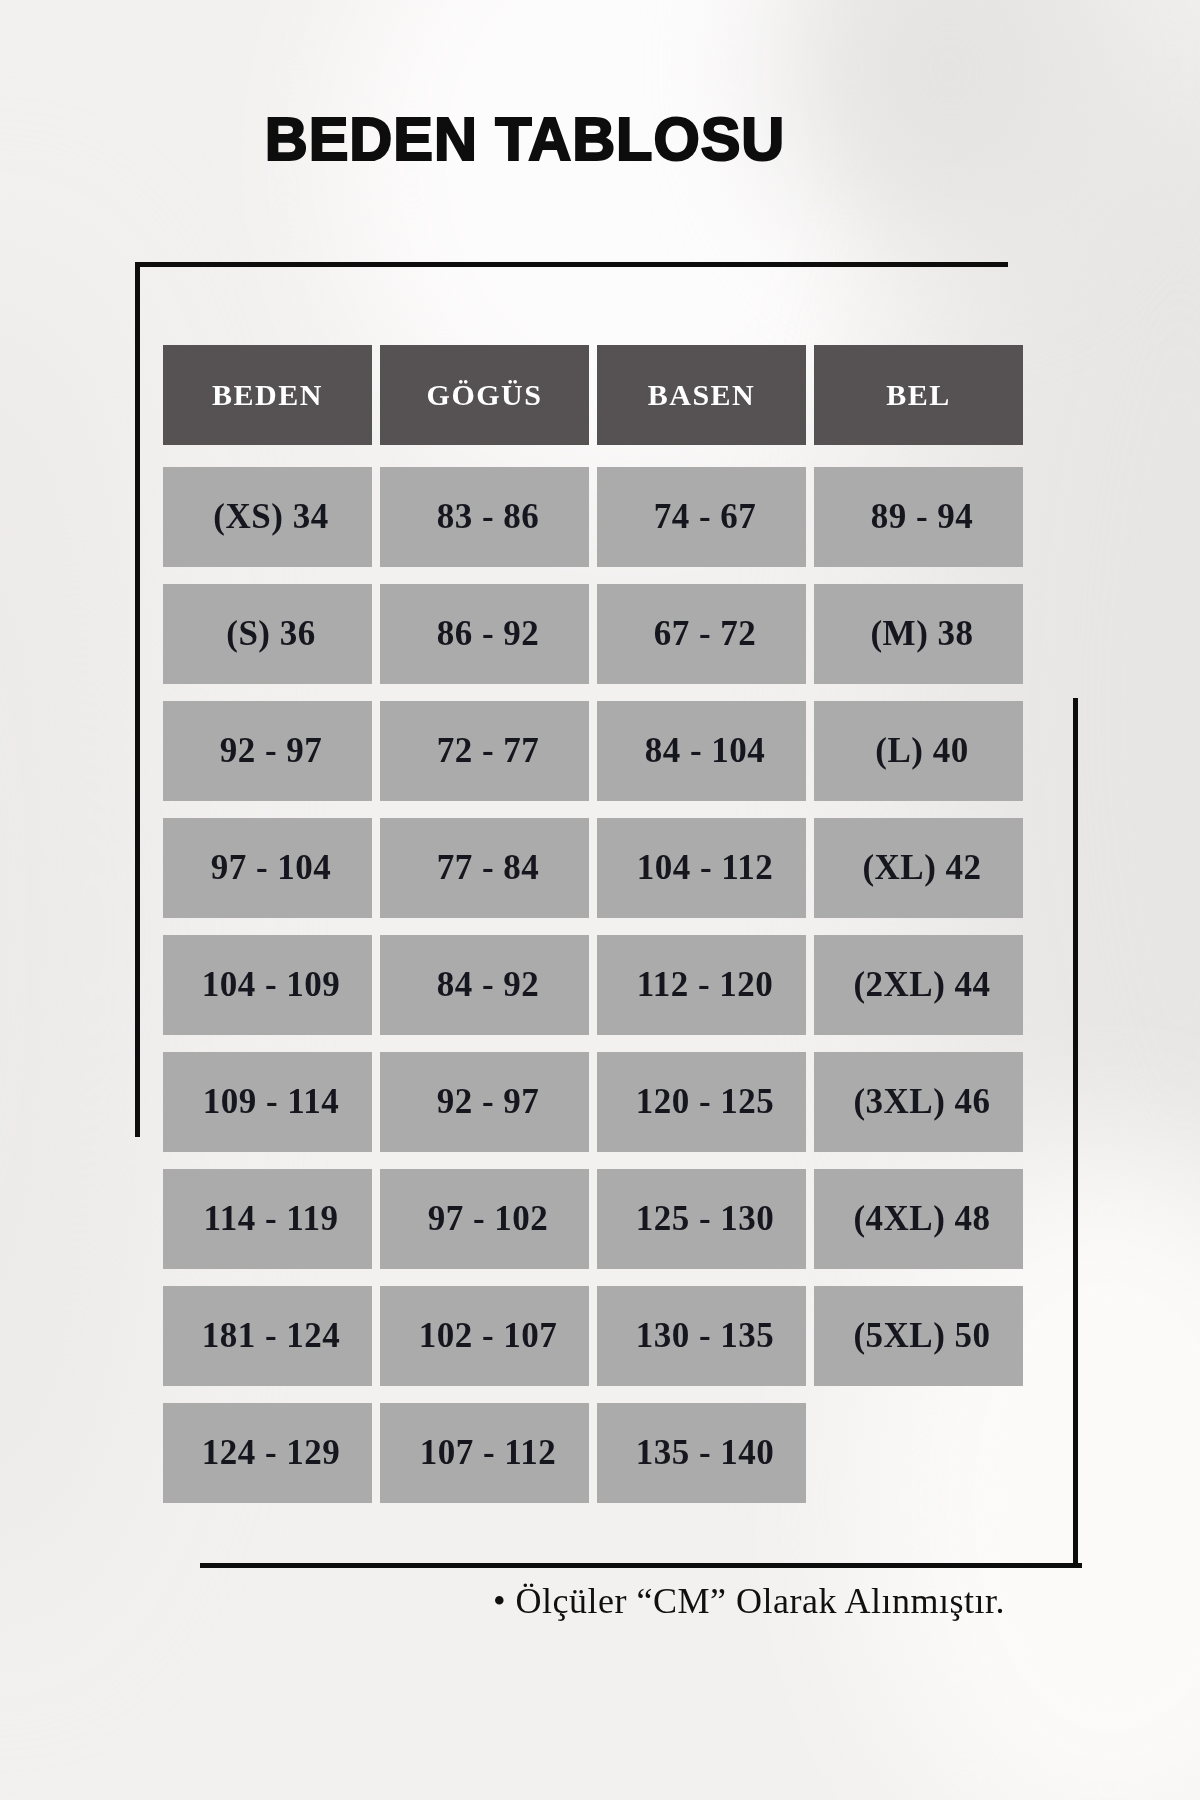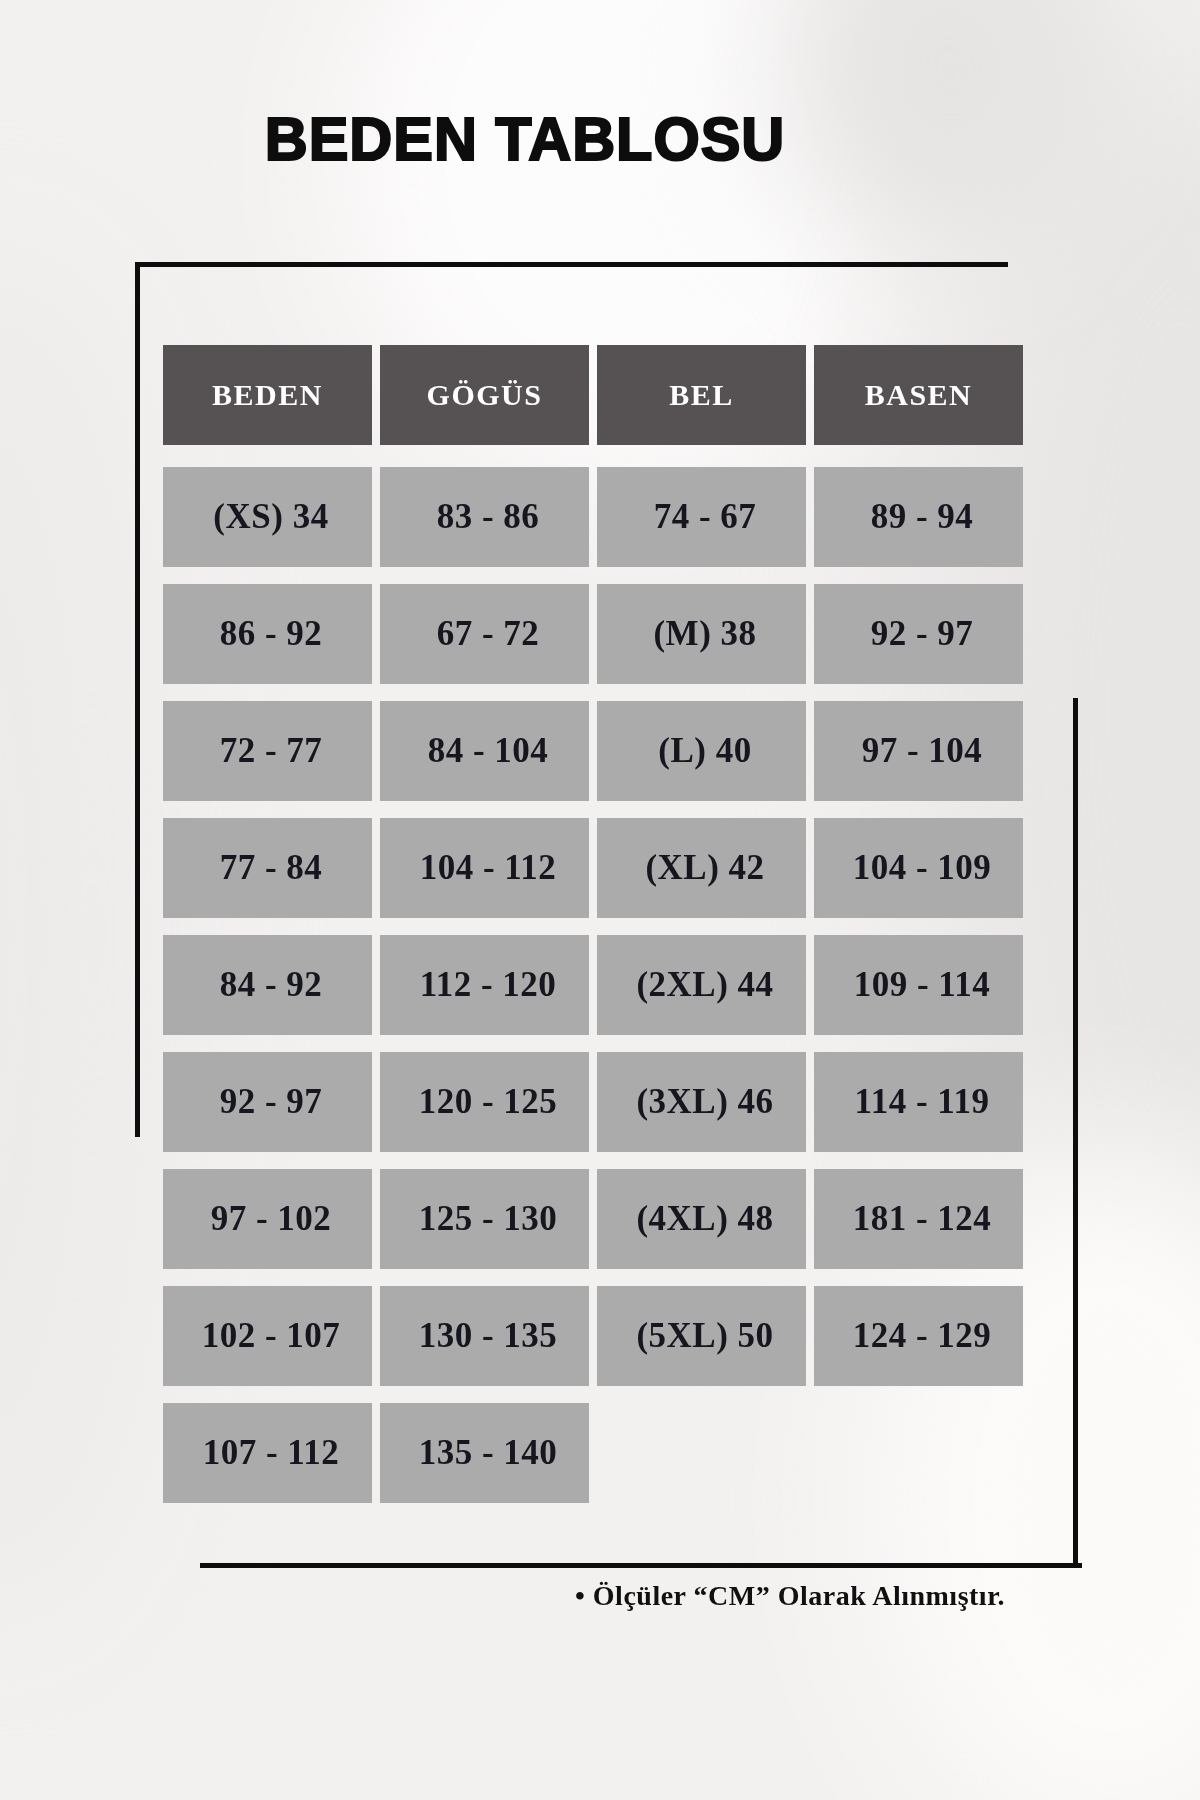--- a/index.html
+++ b/index.html
@@ -61,22 +61,22 @@
     background:var(--cell-bg,#ababab);
     color:var(--text-dark,#16161e);
     font-size:35px;
     letter-spacing:0.5px;
     padding-left:7px;
   }
 
   .footer-note{
     position:absolute;
     right:195px;top:1580px;
-    font-size:28px;
-    font-weight:bold;
+    font-size:36px;
+    font-weight:normal;
     letter-spacing:0.5px;
     color:#101010;
     white-space:nowrap;
   }
 </style>
 </head>
 <body>
 
 <div class="wm wm1"></div>
 <div class="wm wm2"></div>
@@ -88,28 +88,29 @@
 
 <div class="frame frame-top"></div>
 <div class="frame frame-left"></div>
 <div class="frame frame-bottom"></div>
 <div class="frame frame-right"></div>
 
 <div class="size-table">
   <div class="thead">
       <div class="th">BEDEN</div>
       <div class="th">GÖGÜS</div>
+      <div class="th">BASEN</div>
       <div class="th">BEL</div>
-      <div class="th">BASEN</div>
     </div>
   <div class="tbody">
       <div class="td">(XS) 34</div>
       <div class="td">83 - 86</div>
       <div class="td">74 - 67</div>
       <div class="td">89 - 94</div>
+      <div class="td">(S) 36</div>
       <div class="td">86 - 92</div>
       <div class="td">67 - 72</div>
       <div class="td">(M) 38</div>
       <div class="td">92 - 97</div>
       <div class="td">72 - 77</div>
       <div class="td">84 - 104</div>
       <div class="td">(L) 40</div>
       <div class="td">97 - 104</div>
       <div class="td">77 - 84</div>
       <div class="td">104 - 112</div>

